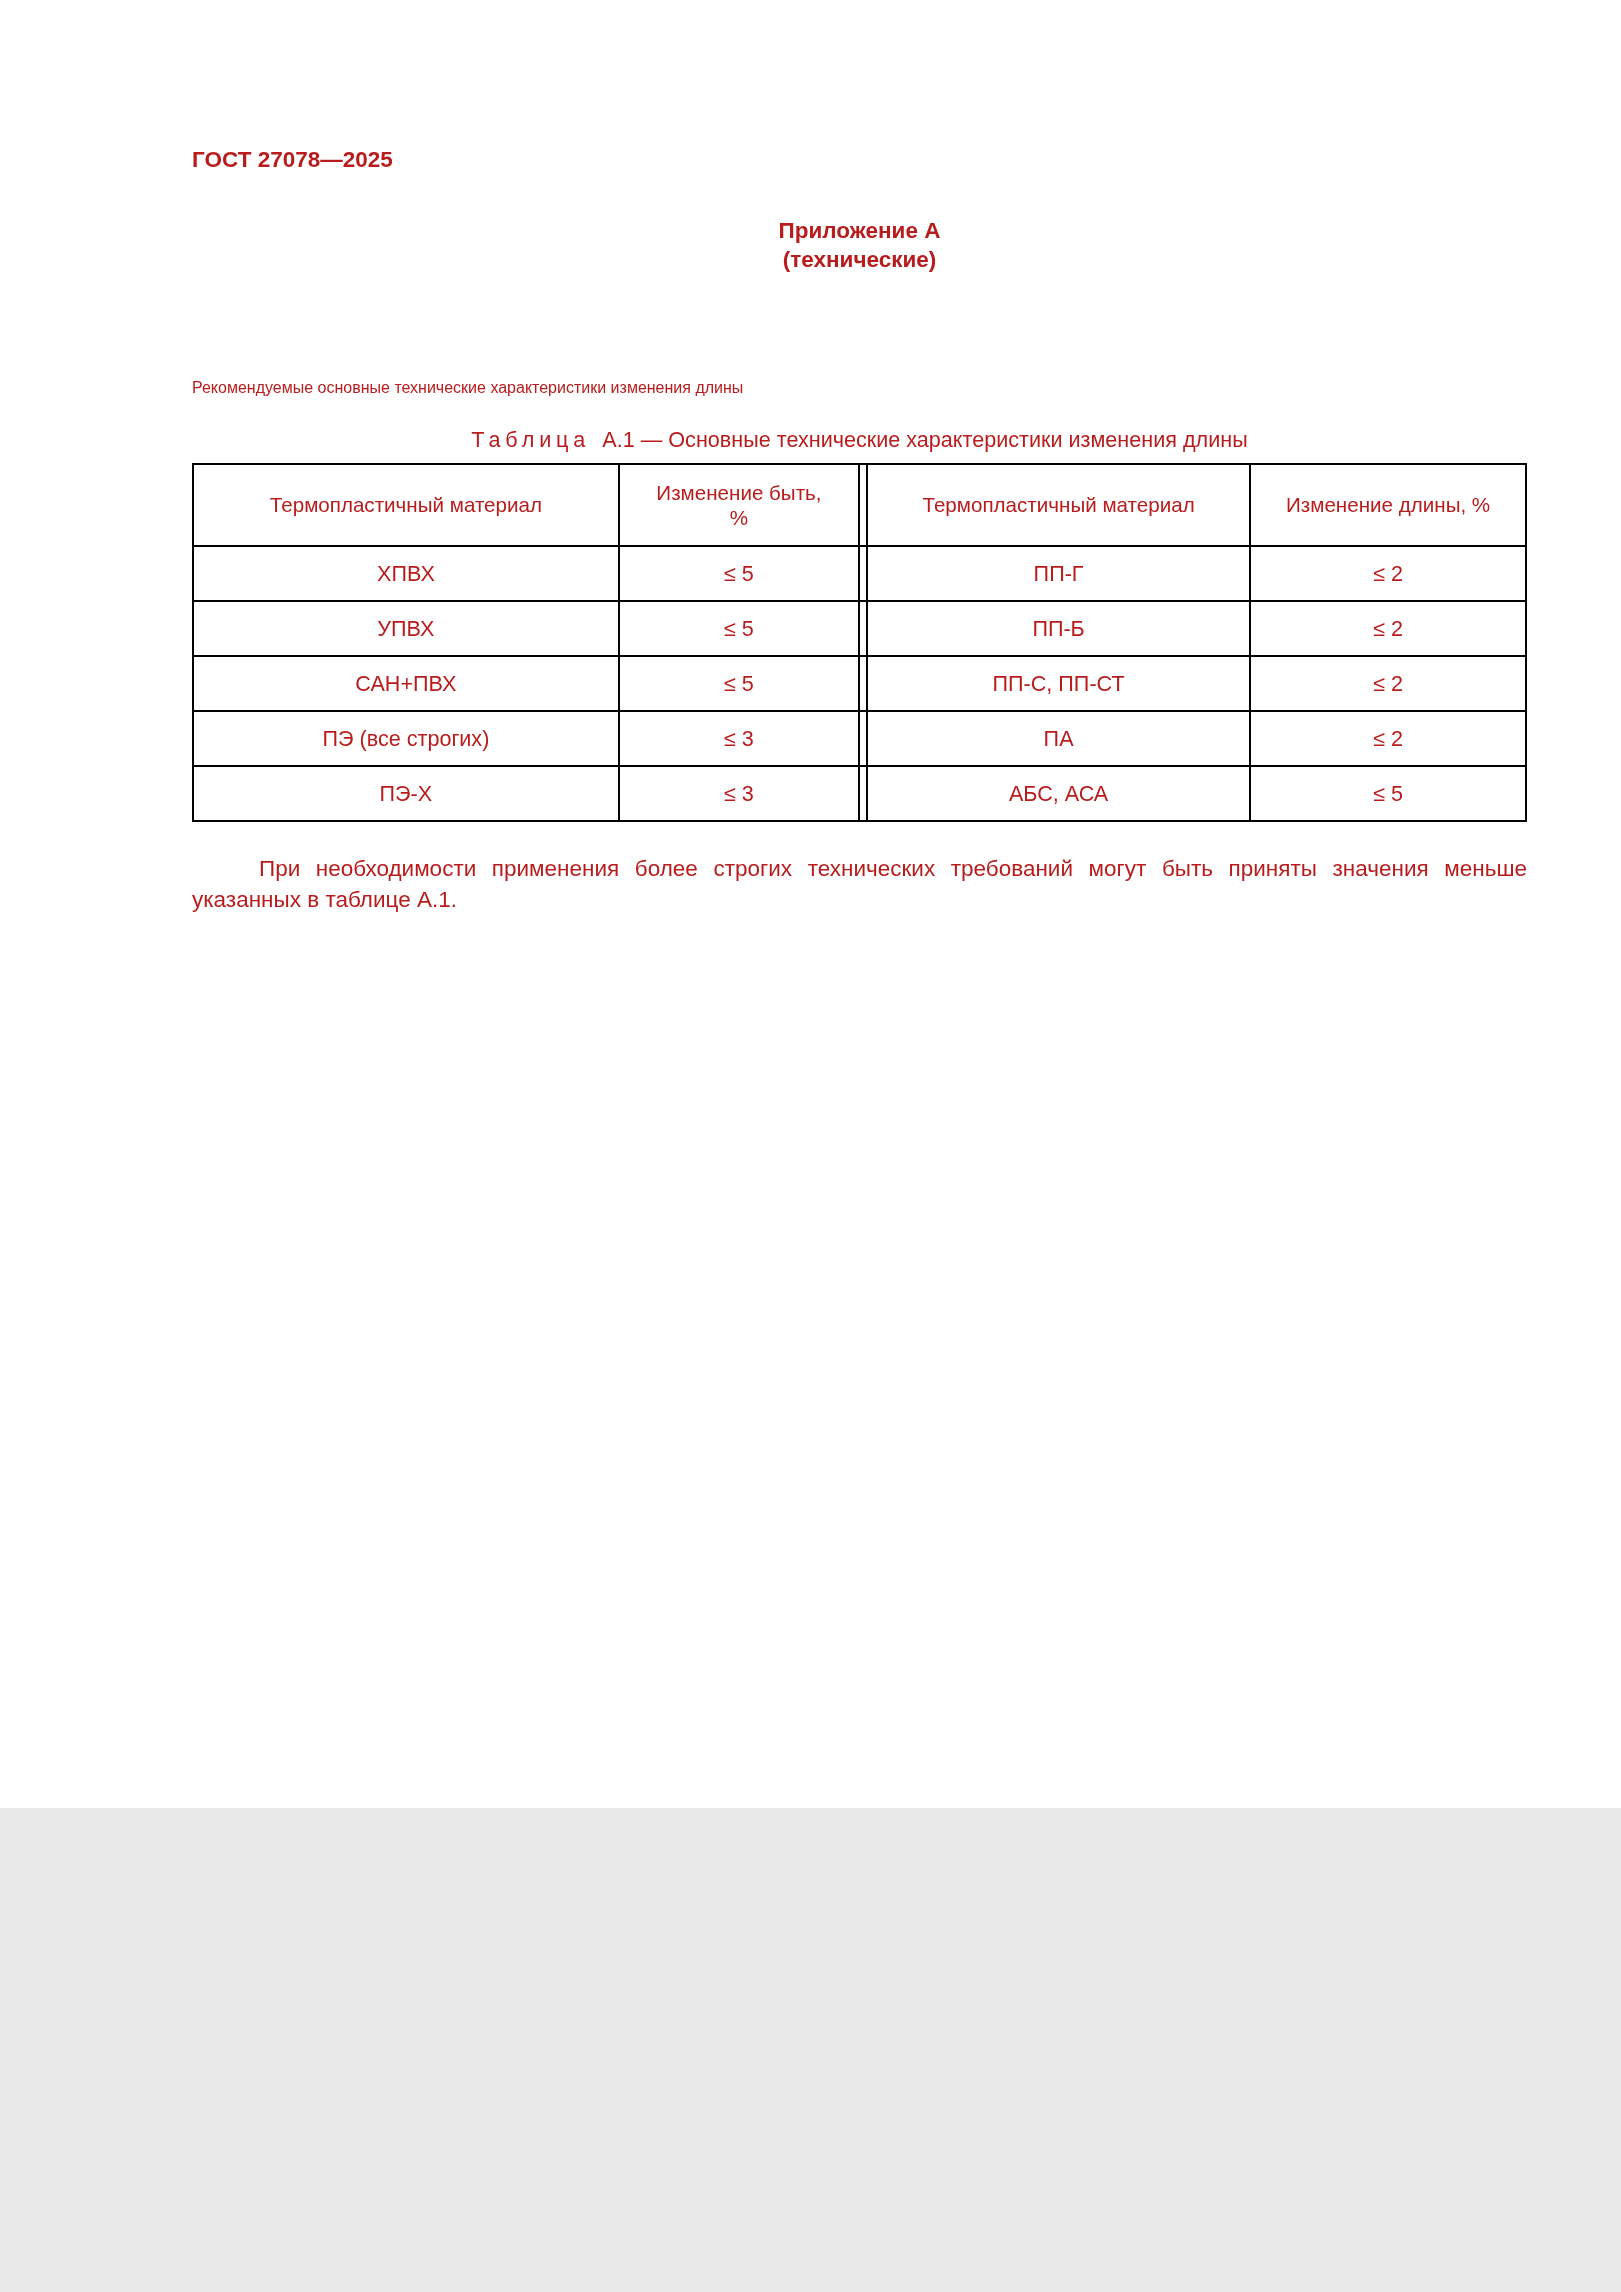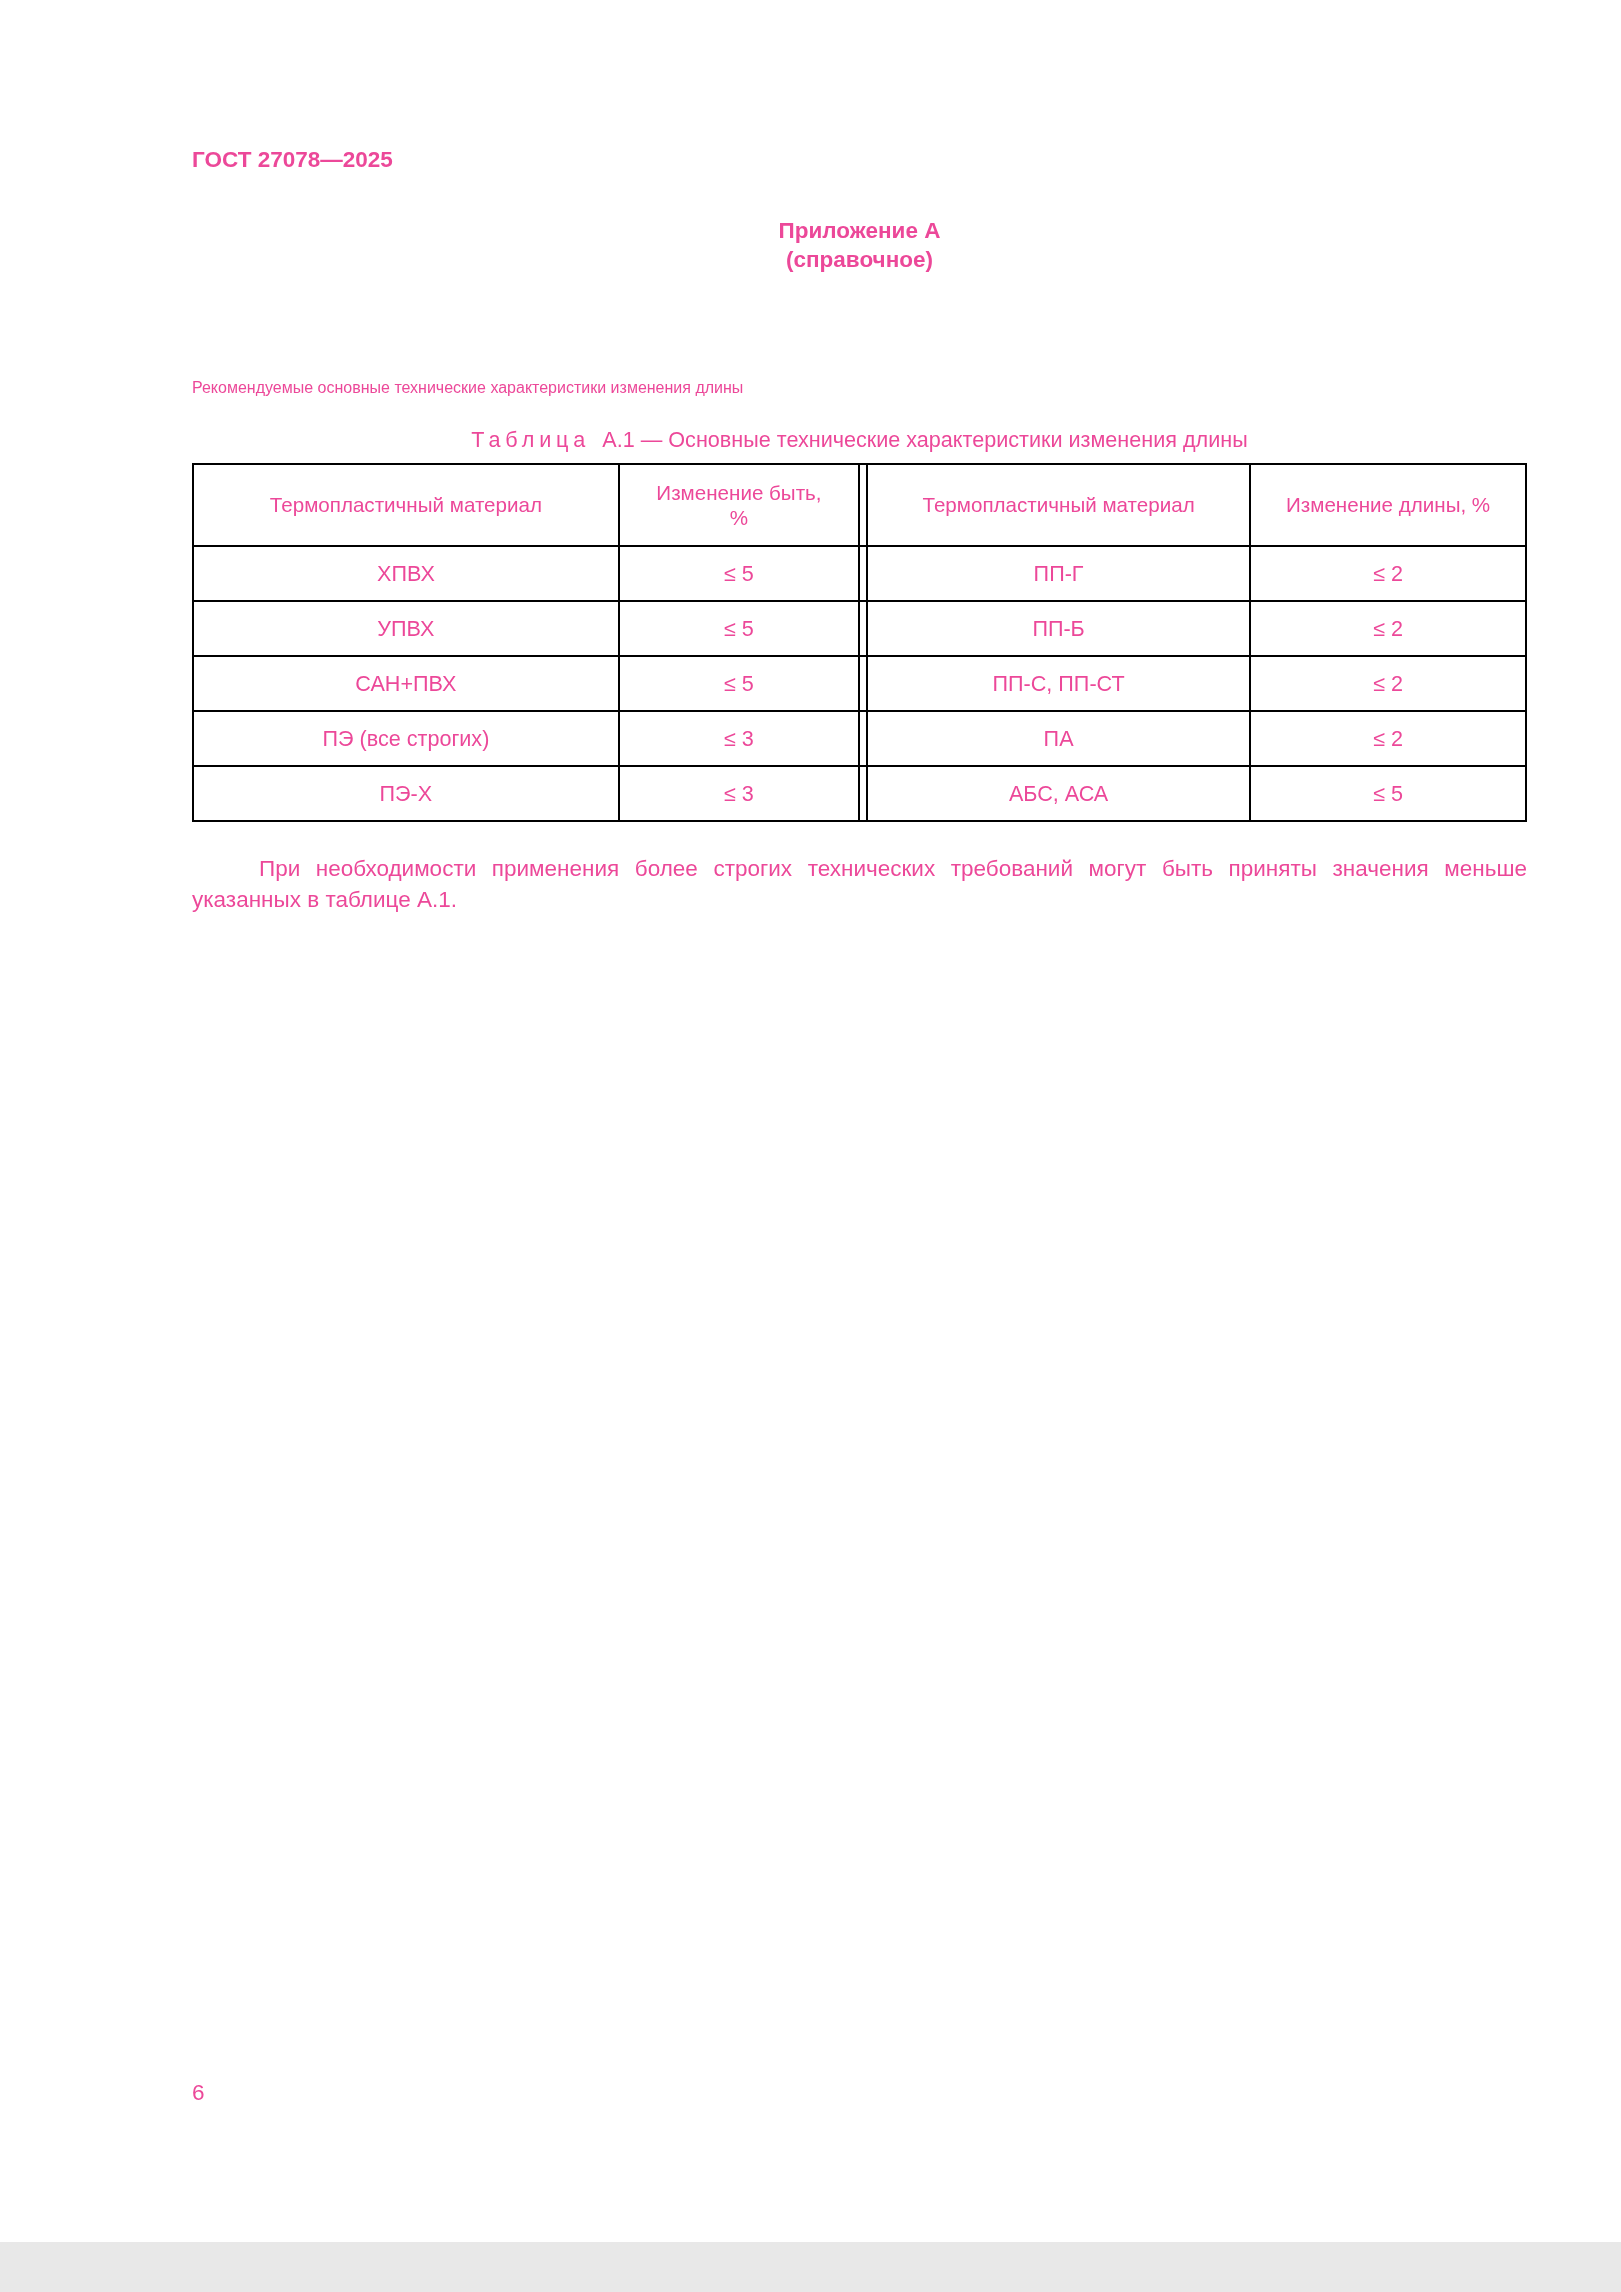--- a/index.html
+++ b/index.html
@@ -3,25 +3,25 @@
 <meta charset="utf-8">
 <style>
   html, body {
     margin: 0;
     padding: 0;
     background: #e8e8e8;
   }
   .page {
     position: relative;
     width: 1621px;
-    height: 2242px;
+    height: 1808px;
     margin: 0 auto;
     background: #ffffff;
     font-family: "Liberation Sans", sans-serif;
-    color: #ec4899;
+    color: #b91c1c;
     overflow: hidden;
   }
   .content {
     position: absolute;
     left: 192px;
     top: 0;
     width: 1335px;
     padding-top: 147px;
   }
   .doc-header {
@@ -108,21 +108,21 @@
 </style>
 </head>
 <body>
 
 <div class="page">
   <div class="content">
 
     <p class="doc-header">ГОСТ 27078—2025</p>
 
     <p class="annex-title">Приложение А</p>
-    <p class="annex-subtitle">(справочное)</p>
+    <p class="annex-subtitle">(технические)</p>
 
     <p class="heading">Рекомендуемые основные технические характеристики изменения длины</p>
 
 
     <p class="table-caption"><span class="spaced">Таблица</span>&nbsp;&nbsp;<span>А.1 — Основные технические характеристики изменения длины</span></p>
 
     <table class="main-table">
       <colgroup>
         <col class="col-mat-left">
         <col class="col-val-left">

